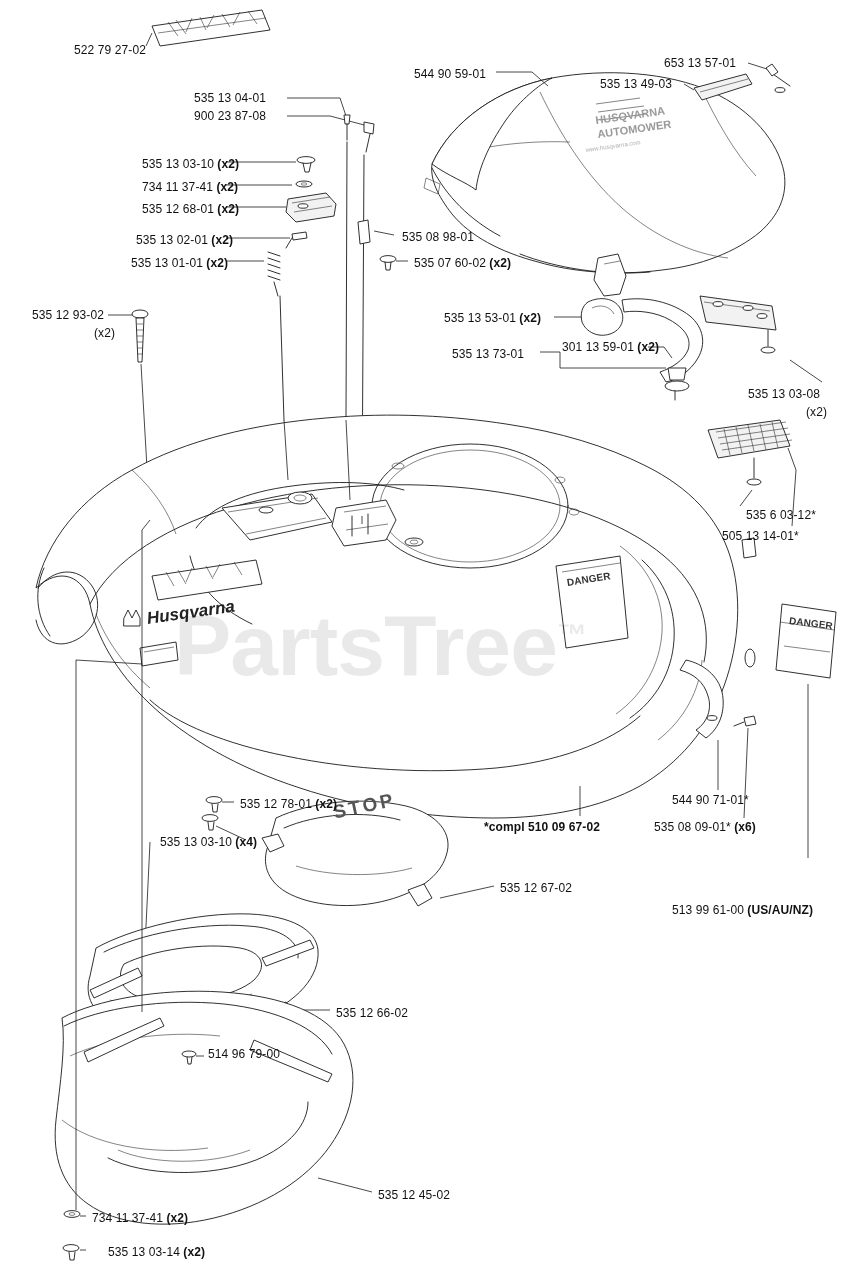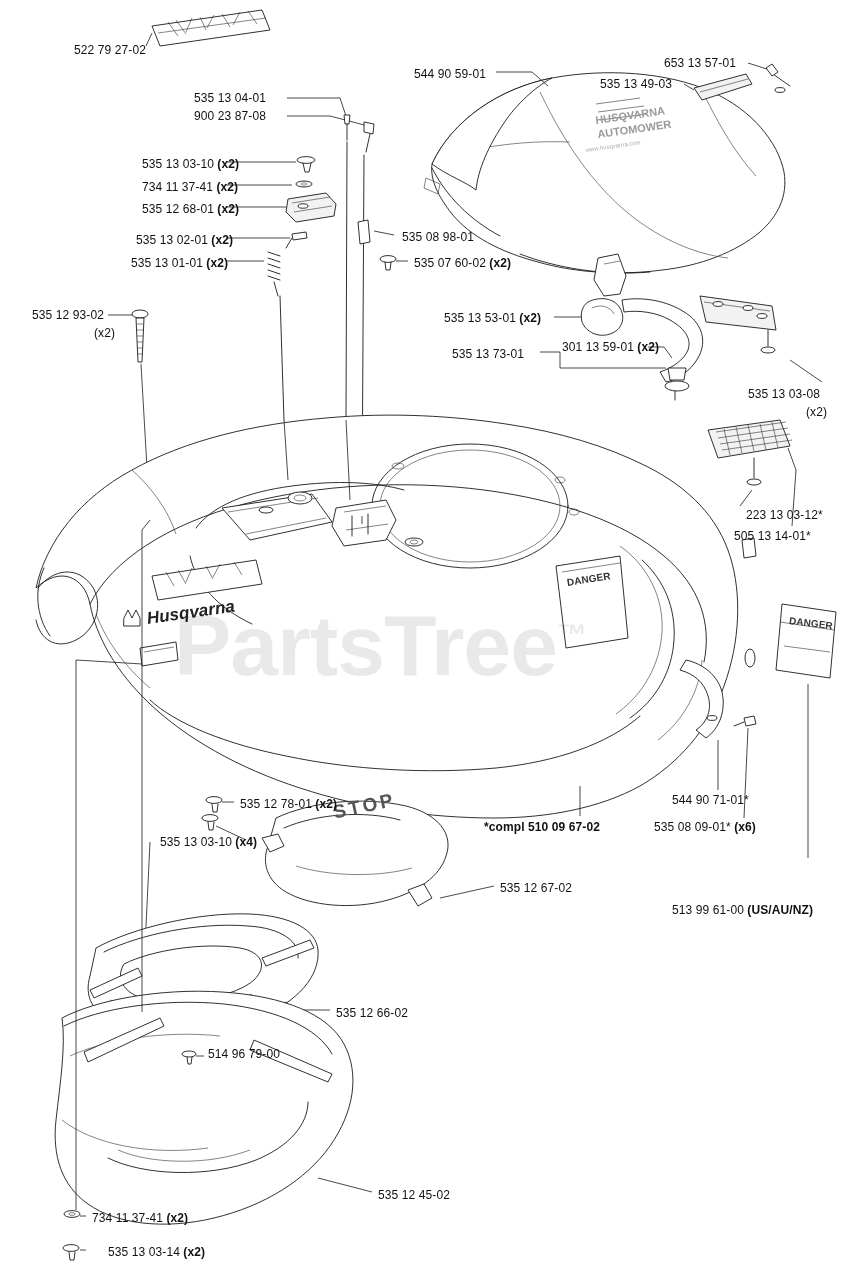--- a/index.html
+++ b/index.html
@@ -399,22 +399,22 @@
       <div class="label" style="left: 131px; top: 257px;"><span>535 13 01-01</span><span class="b"> (x2)</span></div>
       <div class="label" style="left: 402px; top: 231px;"><span>535 08 98-01</span></div>
       <div class="label" style="left: 414px; top: 257px;"><span>535 07 60-02</span><span class="b"> (x2)</span></div>
       <div class="label" style="left: 32px; top: 309px;"><span>535 12 93-02</span></div>
       <div class="label" style="left: 94px; top: 327px;"><span>(x2)</span></div>
       <div class="label" style="left: 434px; top: 312px; margin-left: 10px;"><span>535 13 53-01</span><span class="b"> (x2)</span></div>
       <div class="label" style="left: 562px; top: 341px;"><span>301 13 59-01</span><span class="b"> (x2)</span></div>
       <div class="label" style="left: 452px; top: 348px;"><span>535 13 73-01</span></div>
       <div class="label" style="left: 748px; top: 388px;"><span>535 13 03-08</span></div>
       <div class="label" style="left: 806px; top: 406px;"><span>(x2)</span></div>
-      <div class="label" style="left: 746px; top: 509px;"><span>223 13 03-12*</span></div>
-      <div class="label" style="left: 722px; top: 530px; padding-left: 12px;"><span>505 13 14-01*</span></div>
+      <div class="label" style="left: 746px; top: 509px;"><span>535 6 03-12*</span></div>
+      <div class="label" style="left: 722px; top: 530px;"><span>505 13 14-01*</span></div>
       <div class="label" style="left: 240px; top: 798px;"><span>535 12 78-01</span><span class="b"> (x2)</span></div>
       <div class="label" style="left: 160px; top: 836px;"><span>535 13 03-10</span><span class="b"> (x4)</span></div>
       <div class="label bold" style="left: 484px; top: 821px;"><span>*compl 510 09 67-02</span></div>
       <div class="label" style="left: 672px; top: 794px;"><span>544 90 71-01*</span></div>
       <div class="label" style="left: 654px; top: 821px;"><span>535 08 09-01*</span><span class="b"> (x6)</span></div>
       <div class="label" style="left: 672px; top: 865px; margin-top: 39px;"><span>513 99 61-00</span><span class="b"> (US/AU/NZ)</span></div>
       <div class="label" style="left: 500px; top: 882px;"><span>535 12 67-02</span></div>
       <div class="label" style="left: 336px; top: 1007px;"><span>535 12 66-02</span></div>
       <div class="label" style="left: 208px; top: 1048px;"><span>514 96 79-00</span></div>
       <div class="label" style="left: 378px; top: 1189px;"><span>535 12 45-02</span></div>

